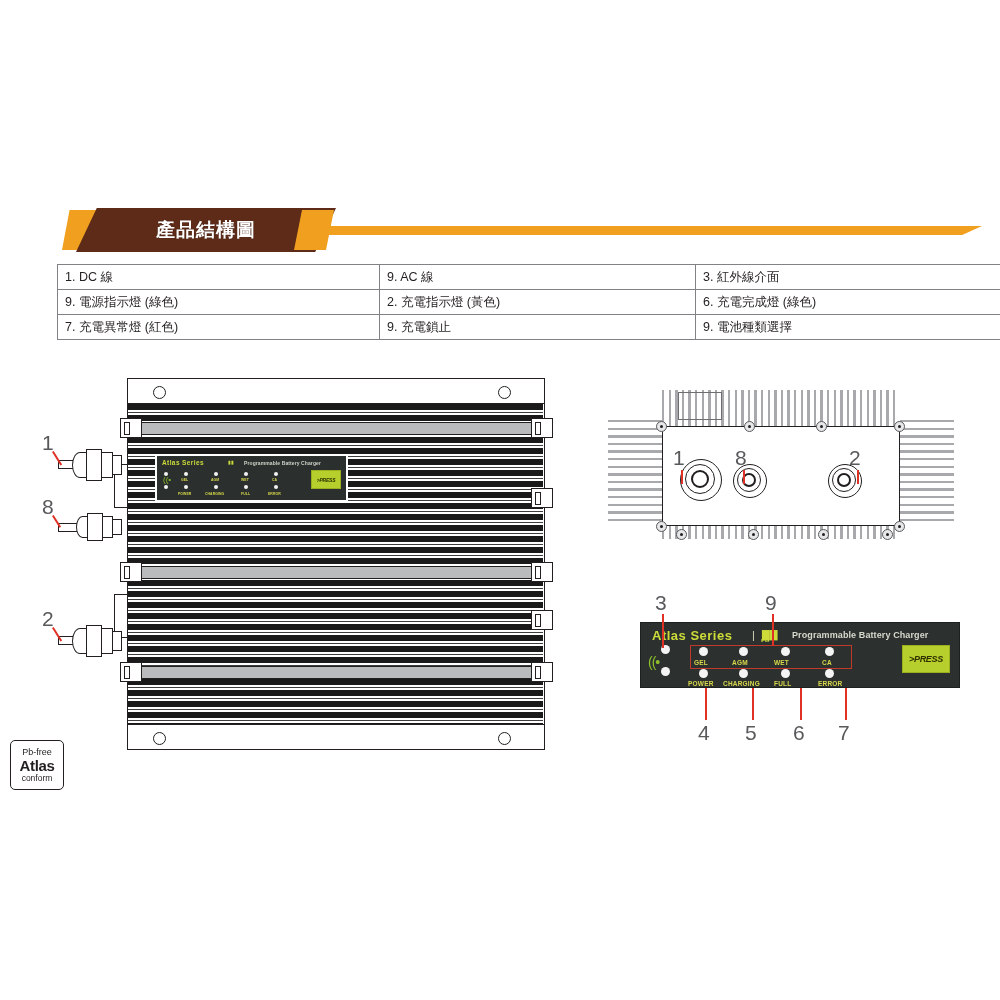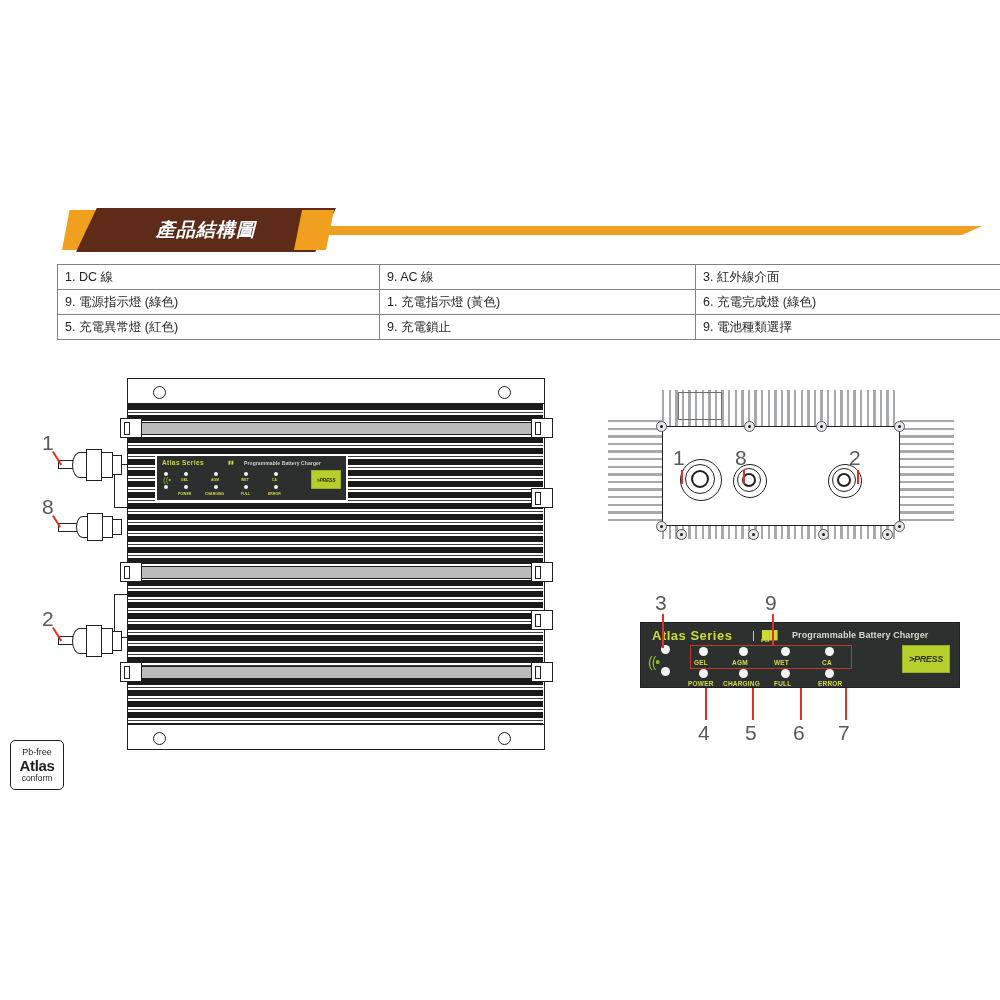--- a/index.html
+++ b/index.html
@@ -7,21 +7,21 @@
     width:1000px;height:1000px;
     background:#ffffff;
     font-family:"Liberation Sans","DejaVu Sans",sans-serif;
     color:#231f20;
     position:relative;
     overflow:hidden;
   }
   .stage{position:absolute;left:0;top:0;width:1000px;height:1000px;}
 
   
-  .banner-wrap{position:absolute;left:62px;top:208px;width:920px;height:46px;font-style:italic;}
+  .banner-wrap{position:absolute;left:62px;top:208px;width:920px;height:46px;}
   .banner-tab{
     position:absolute;left:0;top:2px;width:42px;height:40px;
     background:#f0a01e;
     -webkit-clip-path:polygon(18% 0,100% 0,82% 100%,0 100%);
     clip-path:polygon(18% 0,100% 0,82% 100%,0 100%);
   }
   .banner-main{
     position:absolute;left:14px;top:0;width:260px;height:44px;
     background:#5d2b18;
     -webkit-clip-path:polygon(8% 0,100% 0,92% 100%,0 100%);
@@ -266,25 +266,25 @@
 
   <table class="spec-table">
     <tbody>
         <tr>
       <td class="c1">1. DC 線</td>
       <td class="c2">9. AC  線</td>
       <td class="c3">3. 紅外線介面</td>
     </tr>
     <tr>
       <td class="c1">9. 電源指示燈 (綠色)</td>
-      <td class="c2">1. 充電指示燈 (黃色)</td>
+      <td class="c2">2. 充電指示燈 (黃色)</td>
       <td class="c3">6. 充電完成燈 (綠色)</td>
     </tr>
     <tr>
-      <td class="c1">5. 充電異常燈 (紅色)</td>
+      <td class="c1">7. 充電異常燈 (紅色)</td>
       <td class="c2">9. 充電鎖止</td>
       <td class="c3">9. 電池種類選擇</td>
     </tr>
   </tbody>
     </table>
 
   <div class="fig" id="main-unit">
 
     <div class="mu-frame"></div>
     <div class="mu-fins"></div>

